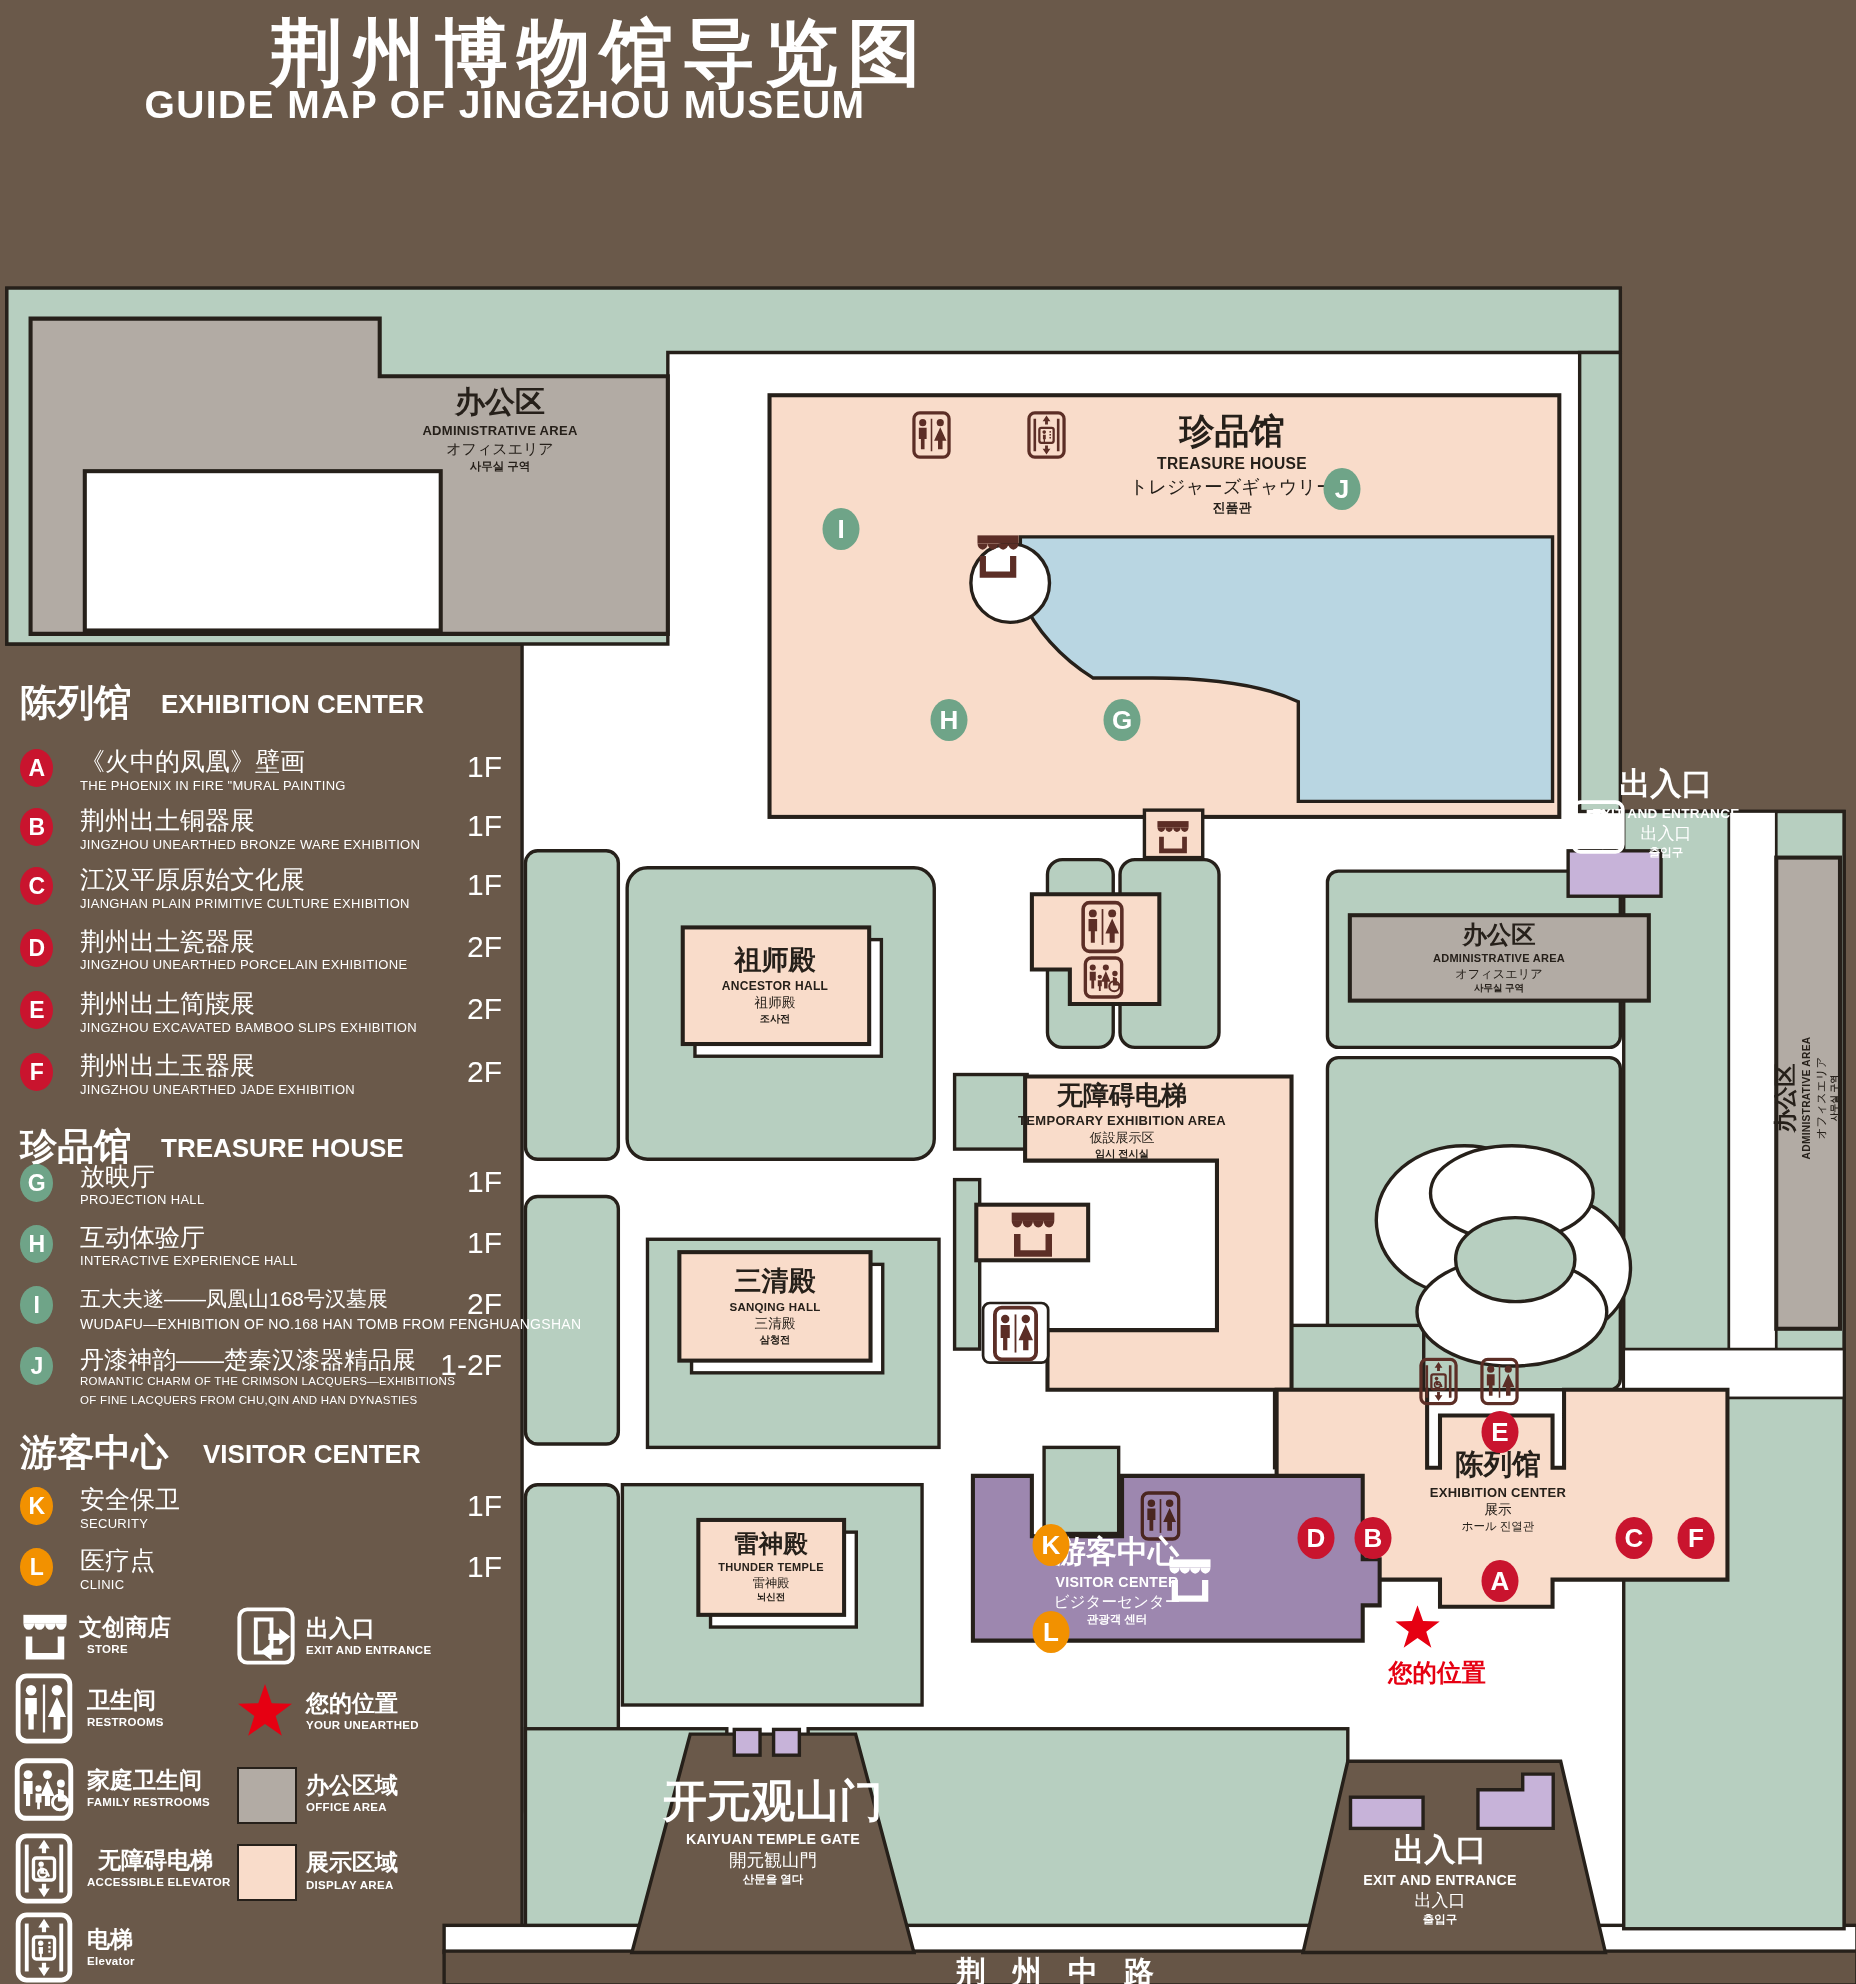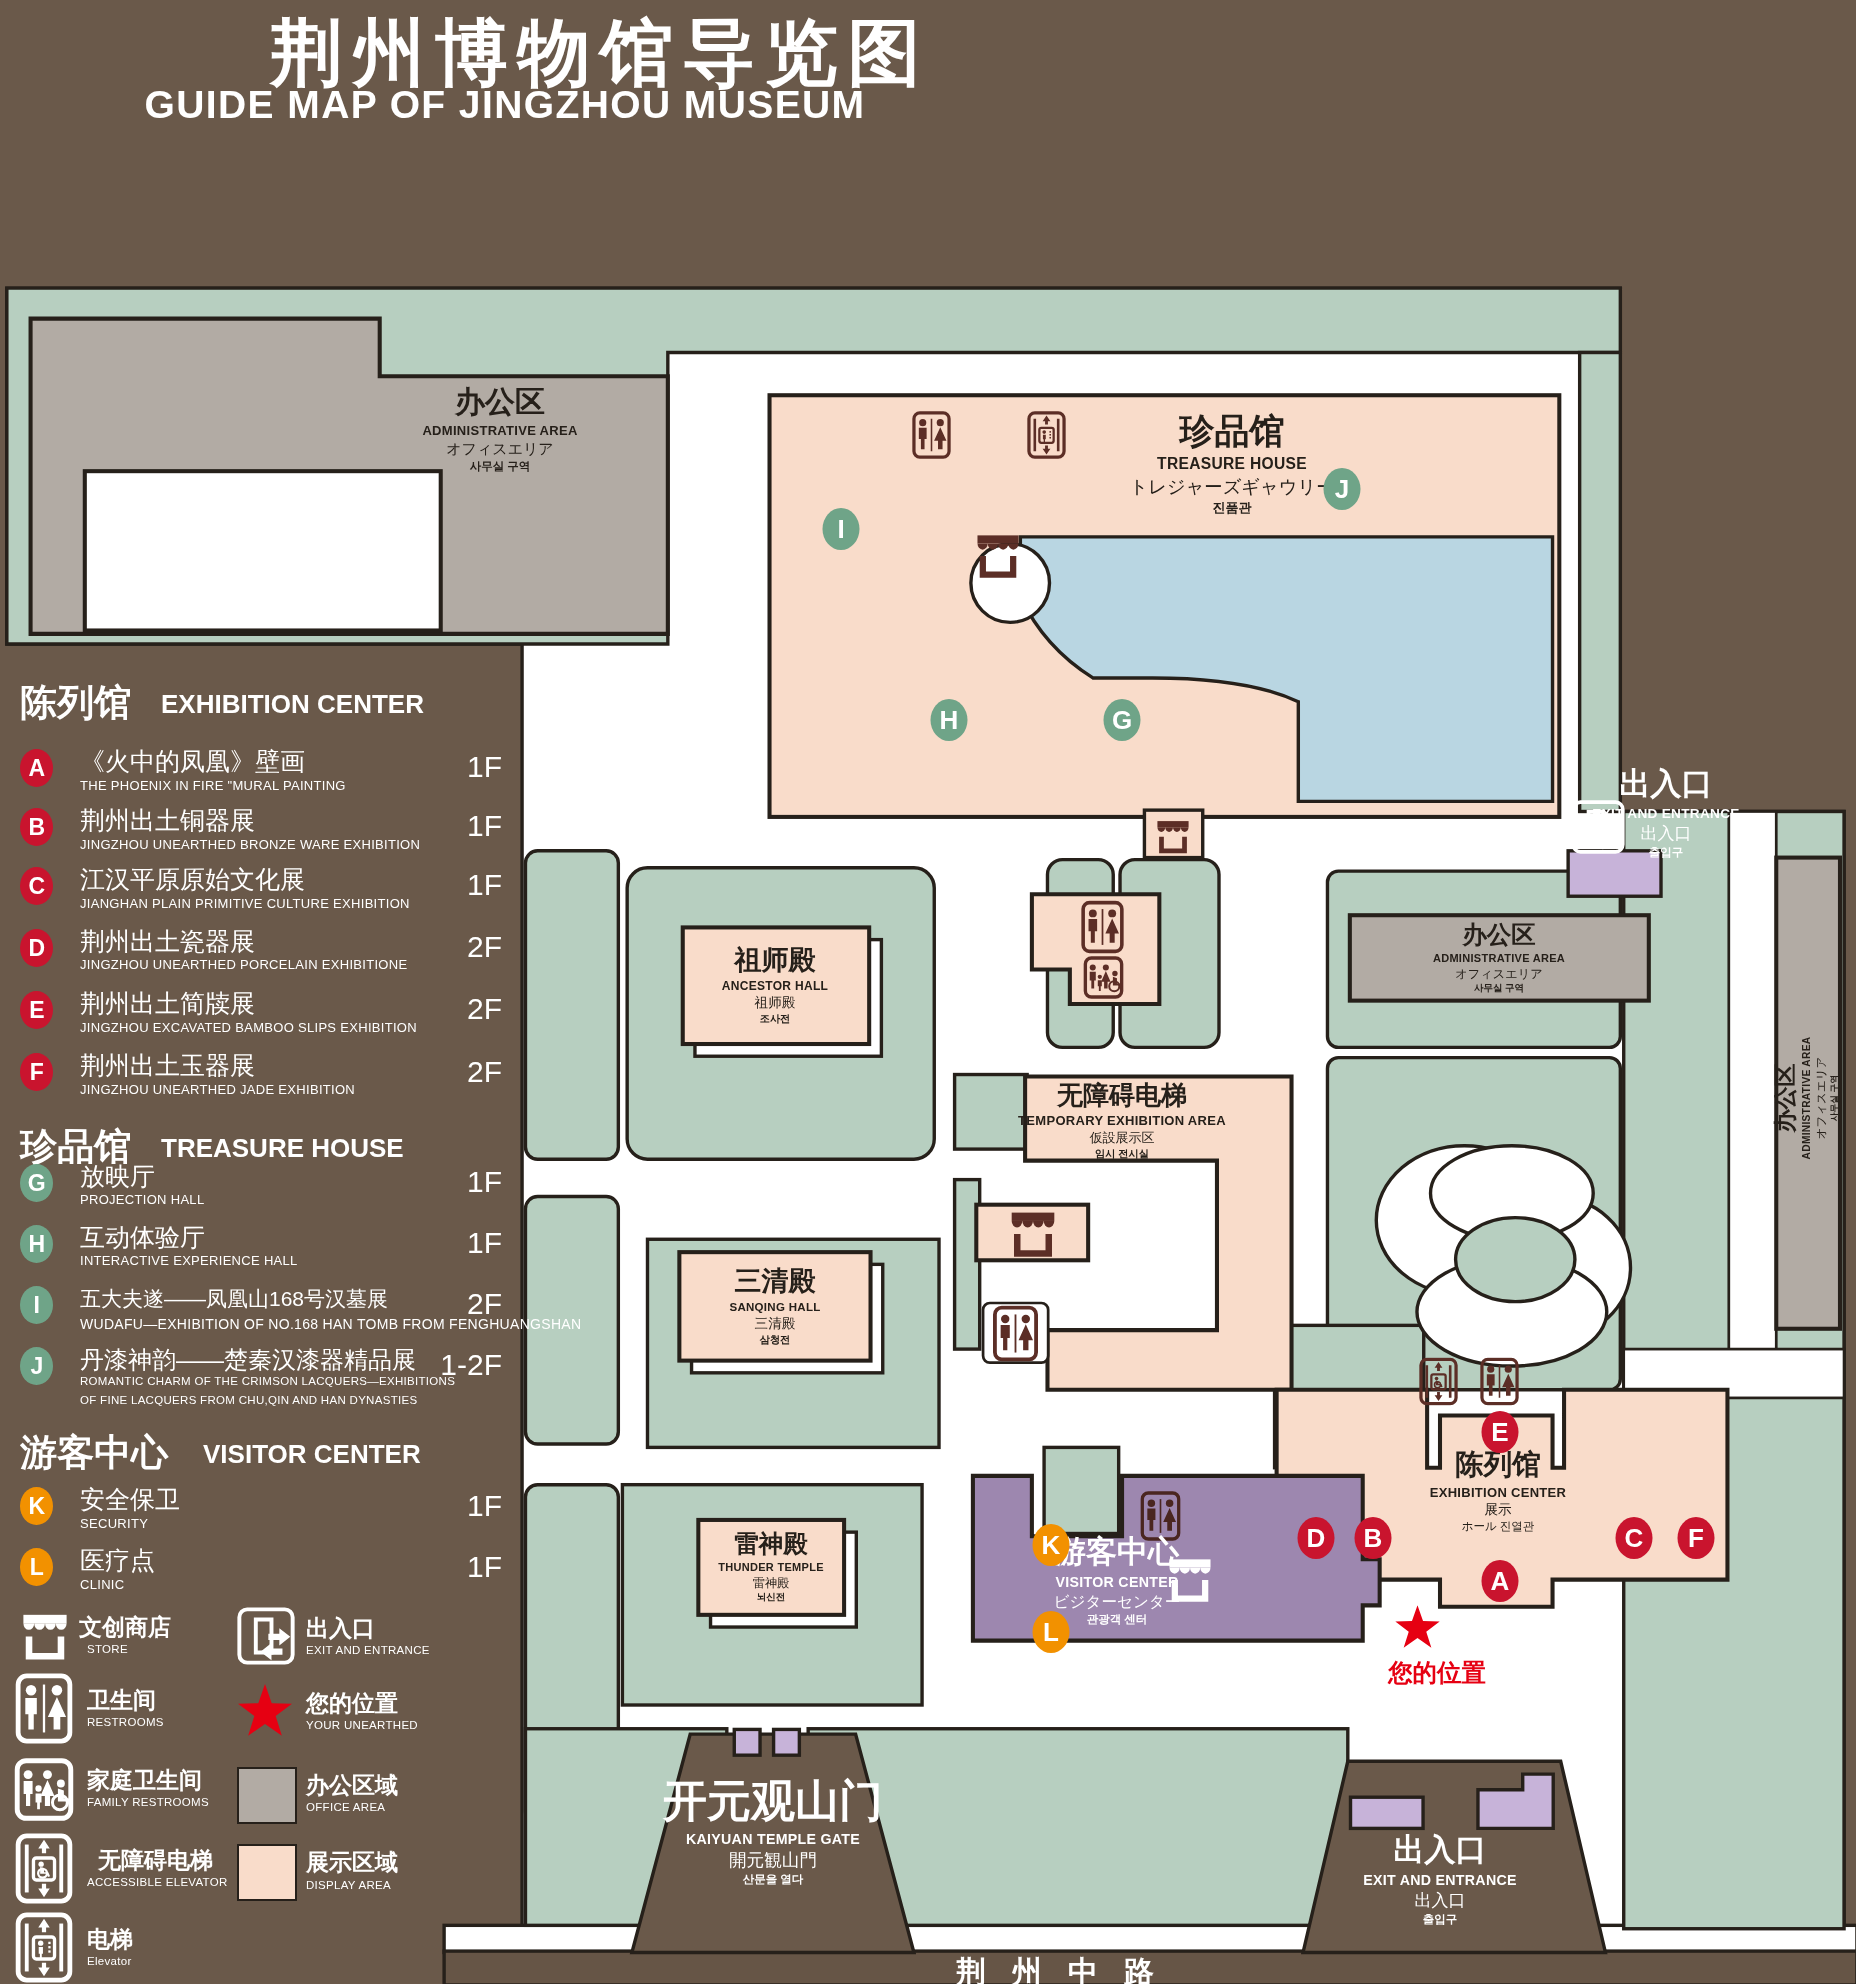--- a/index.html
+++ b/index.html
@@ -19,21 +19,21 @@
             font-size:39px;font-weight:bold;letter-spacing:1.4px;white-space:nowrap;}
   
   .lg-hzh{position:absolute;color:#fff;font-size:37px;font-weight:bold;white-space:nowrap;}
   .lg-hen{position:absolute;color:#fff;font-size:26px;font-weight:bold;white-space:nowrap;}
   .lg-badge{position:absolute;width:33px;height:38px;border-radius:50%;color:#fff;font-weight:bold;
             font-size:23px;display:flex;align-items:center;justify-content:center;}
   .lg-zh{position:absolute;color:#fff;font-size:25px;white-space:nowrap;}
   .lg-en{position:absolute;color:#fff;font-size:13px;letter-spacing:0.3px;white-space:nowrap;}
   .lg-fl{position:absolute;left:380px;width:122px;text-align:right;color:#fff;font-size:30px;white-space:nowrap;}
   .sym-zh{position:absolute;color:#fff;font-size:23px;font-weight:bold;white-space:nowrap;}
-  .sym-en{position:absolute;color:#fff;font-size:11.5px;font-weight:normal;letter-spacing:0.3px;white-space:nowrap;}
+  .sym-en{position:absolute;color:#fff;font-size:11.5px;font-weight:bold;letter-spacing:0.3px;white-space:nowrap;}
   .swatch{position:absolute;border:2.7px solid #26201a;}
   .icon{position:absolute;}
   .road-label{position:absolute;left:1068px;top:1952px;transform:translateX(-50%);color:#fff;
               font-size:30px;font-weight:bold;letter-spacing:26px;white-space:nowrap;}
   .loc-label{position:absolute;left:1437px;top:1657px;transform:translateX(-50%);color:#e60012;
              font-size:24.4px;font-weight:bold;white-space:nowrap;}
   .rot{transform:translate(-50%,-50%) rotate(-90deg);}
 </style>
 </head>
 <body>

